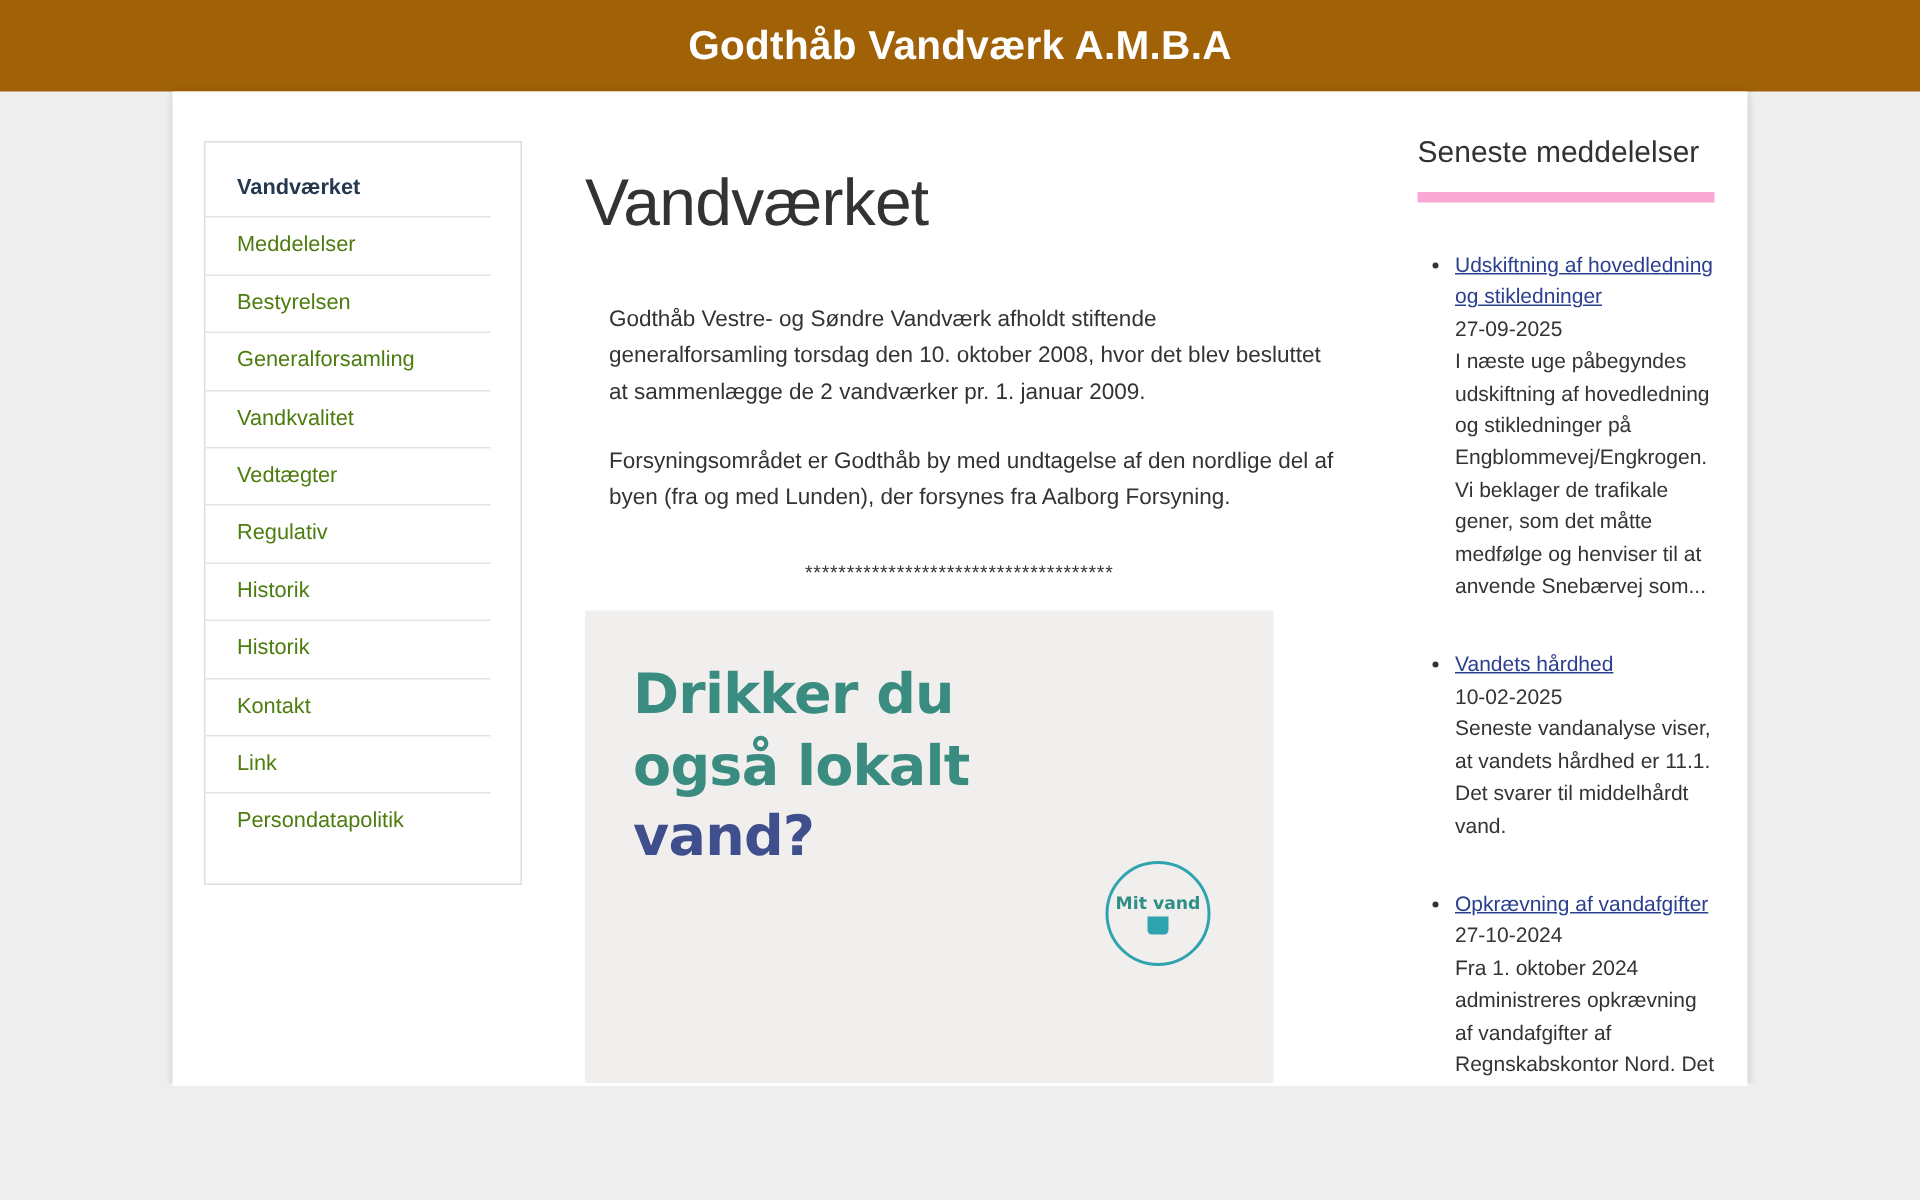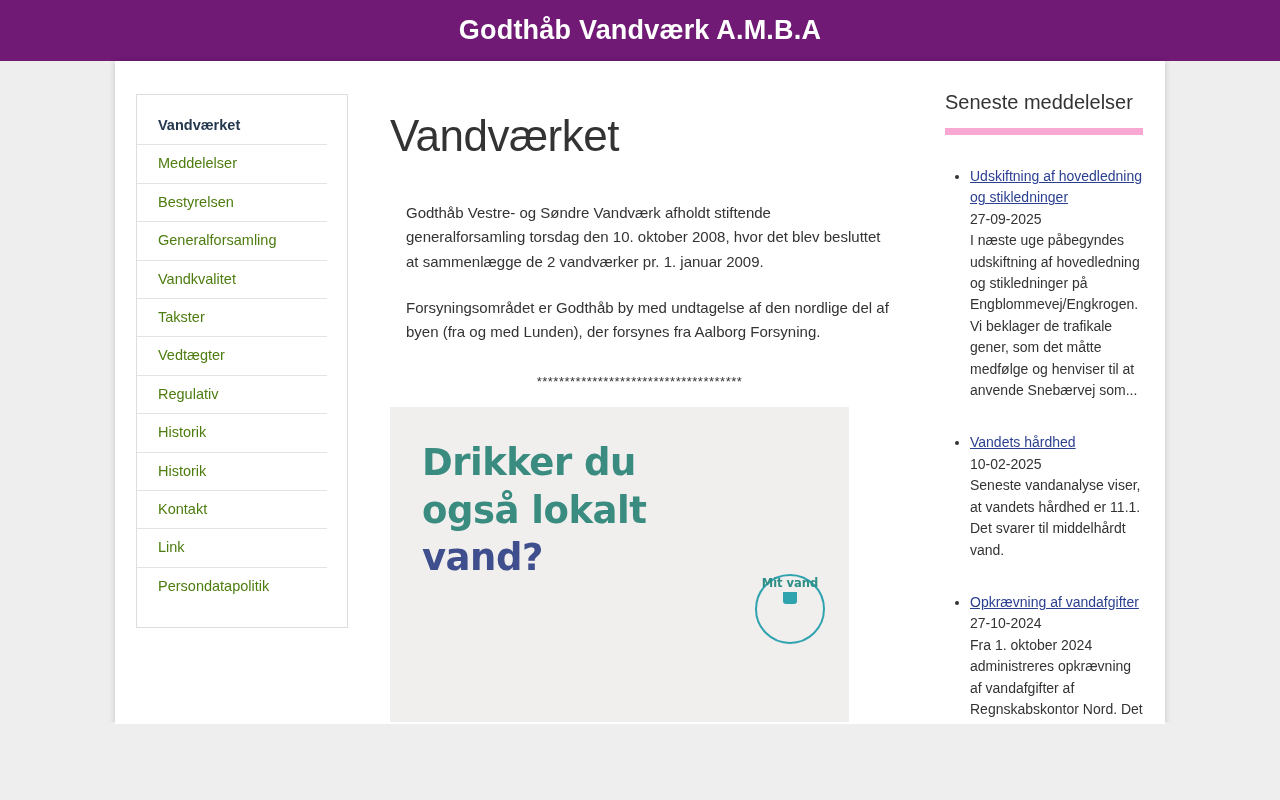--- a/index.html
+++ b/index.html
@@ -13,21 +13,21 @@
   #page {
     position: relative;
     width: 1280px;
     height: 800px;
     overflow: hidden;
     background: #eeeeee;
   }
   
   .site-header {
     height: 61px;
-    background: #701a75;
+    background: #a16207;
     display: flex;
     align-items: center;
     justify-content: center;
   }
   .site-title {
     color: #ffffff;
     font-size: 27px;
     font-weight: bold;
     letter-spacing: 0.2px;
     font-family: "Liberation Sans", sans-serif;
@@ -115,29 +115,29 @@
     font-size: 37px;
     font-weight: bold;
     line-height: 1.28;
     letter-spacing: -0.5px;
     font-family: "DejaVu Sans", sans-serif;
   }
   .poster-l1, .poster-l2 { color: #3b8c80; display: block; }
   .poster-l3 { color: #3f4e8c; display: block; }
   .poster-badge {
     position: absolute;
-    right: 24px;
+    right: 42px;
     top: 167px;
     width: 70px; height: 70px;
     border: 2px solid #2fa3ae;
     border-radius: 50%;
     display: flex;
     flex-direction: column;
     align-items: center;
-    justify-content: flex-start;
+    justify-content: center;
   }
   .poster-badge .badge-text {
     color: #2f8f86;
     font-size: 11.5px;
     font-weight: bold;
     font-family: "DejaVu Sans", sans-serif;
     margin-bottom: 2px;
   }
   .poster-badge .badge-glass {
     width: 14px; height: 12px;
@@ -210,21 +210,20 @@
   </div>
 
   <div class="page-wrap">
 
     <nav class="sidebar">
       <a class="nav-item active">Vandværket</a>
       <a class="nav-item">Meddelelser</a>
       <a class="nav-item">Bestyrelsen</a>
       <a class="nav-item">Generalforsamling</a>
       <a class="nav-item">Vandkvalitet</a>
-      <a class="nav-item">Takster</a>
       <a class="nav-item">Vedtægter</a>
       <a class="nav-item">Regulativ</a>
       <a class="nav-item">Historik</a>
       <a class="nav-item">Historik</a>
       <a class="nav-item">Kontakt</a>
       <a class="nav-item">Link</a>
       <a class="nav-item">Persondatapolitik</a>
     </nav>
 
     <main class="content">

